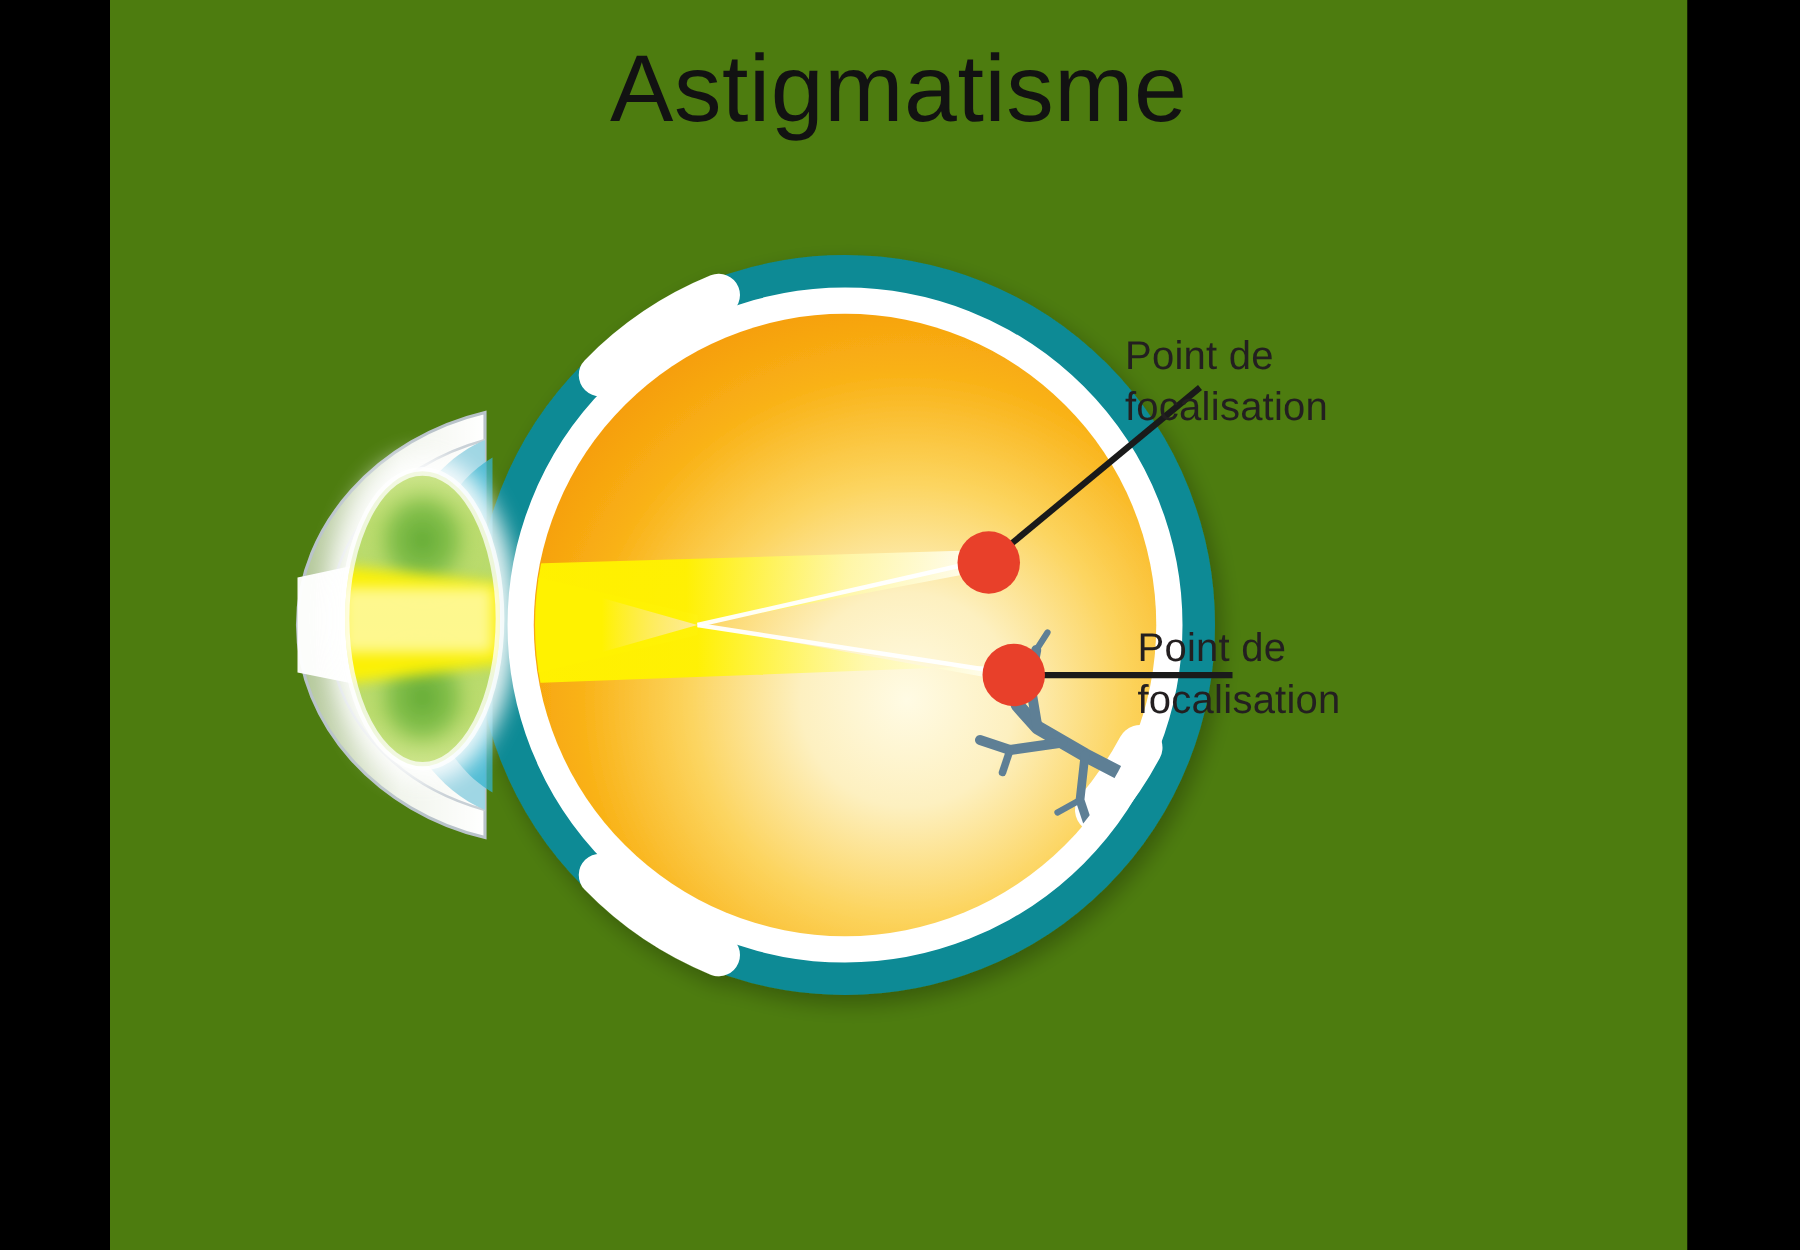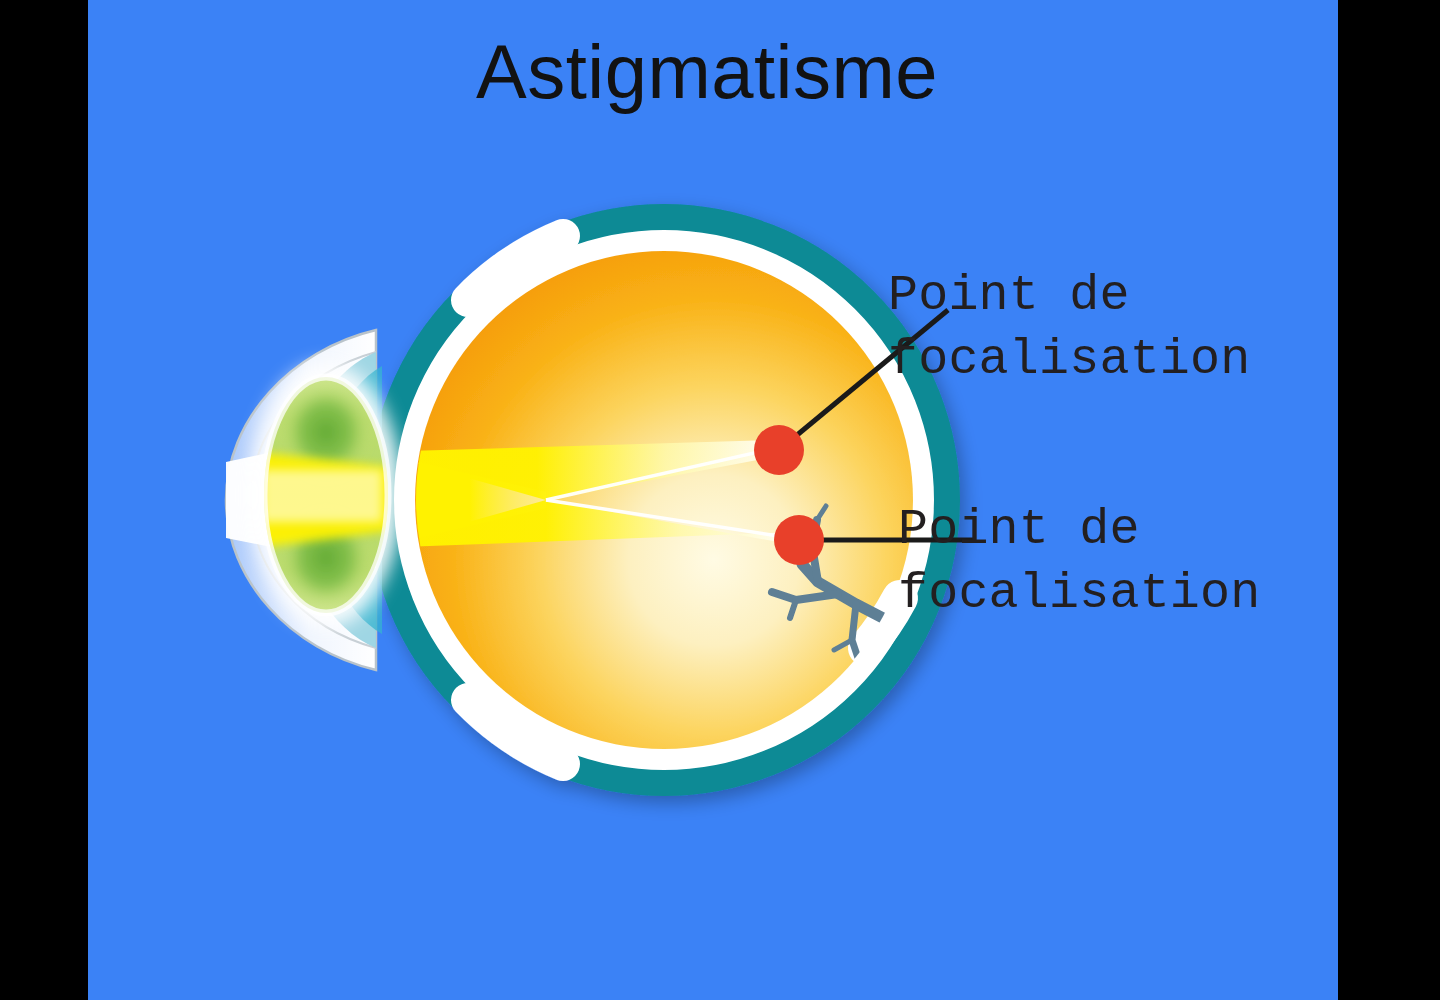--- a/index.html
+++ b/index.html
@@ -16,25 +16,25 @@
   }
   #stage {
     position: relative;
     width: 1440px;
     height: 1000px;
     background: #000000;
   }
   
   #canvas {
     position: absolute;
-    left: 76px;
+    left: 88px;
     top: 0px;
     width: 1262px;
     height: 1000px;
-    background: #3b82f6;
+    background: #4d7c0f;
   }
   #title {
     position: absolute;
     left: 0;
     top: 28px;
     width: 1262px;
     text-align: center;
     font-family: "Liberation Sans", sans-serif;
     font-size: 76px;
     font-weight: 400;
@@ -44,22 +44,22 @@
   }
   #figure {
     position: absolute;
     left: 0px;
     top: 0px;
     width: 1262px;
     height: 1000px;
   }
   .label {
     position: absolute;
-    font-family: Liberation Mono, monospace;
-    font-size: 50px;
+    font-family: Liberation Sans, sans-serif;
+    font-size: 32px;
     line-height: 1.28;
     color: #231f20;
     white-space: pre-line;
     letter-spacing: 0.2px;
   }
   #label-top {
     left: 812px;
     top: 264px;
     width: 400px;
   }

